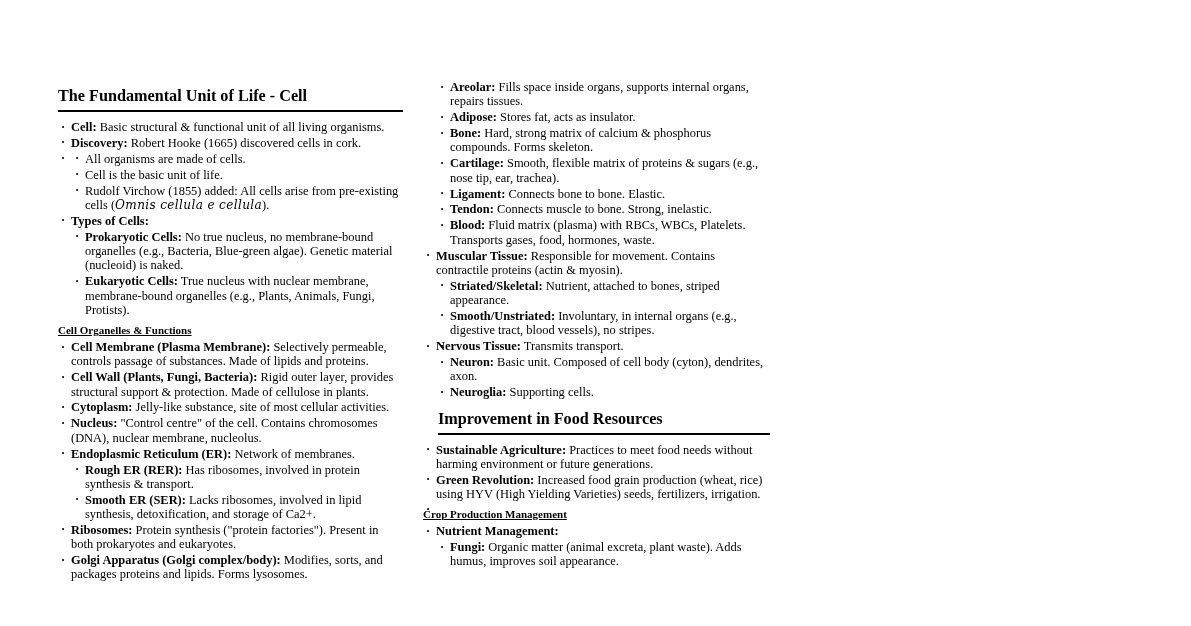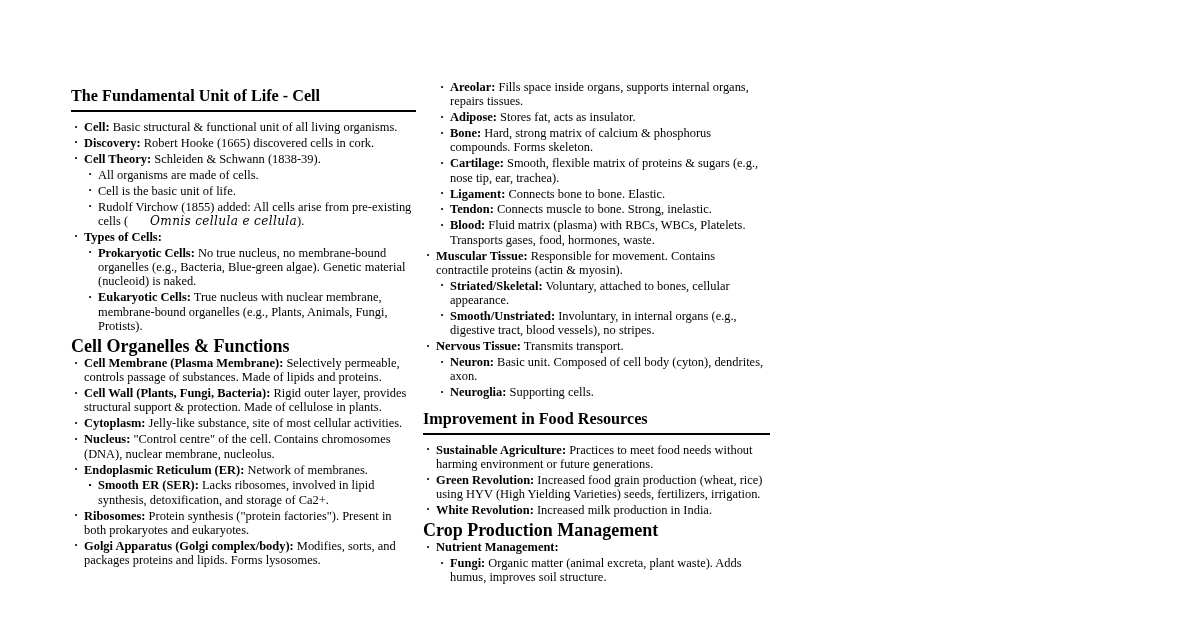--- a/index.html
+++ b/index.html
@@ -7,108 +7,108 @@
   body {
     width: 1191px; height: 626px;
     background: #ffffff;
     overflow: hidden;
     position: relative;
     font-family: "Liberation Serif", "DejaVu Serif", serif;
     color: #000000;
     -webkit-font-smoothing: antialiased;
   }
   .column { position: absolute; }
-  #col-left  { left: 71px;  top: 87px; width: 345px; }
+  #col-left  { left: 58px;  top: 87px; width: 345px; }
   #col-right { left: 423px; top: 80px; width: 347px; }
 
   .doc-title {
     font-size: 16.2px; line-height: 19px; font-weight: 700;
     margin: 0 0 8px 0; padding: 0 0 4px 0;
     border-bottom: 2px solid #000000;
   }
-  .column > .doc-title:not(:first-child) { margin-top: 10px; }
+  .column > .doc-title:not(:first-child) { margin-top: 10px; margin-left: 15px; }
 
   .doc-heading {
-    font-size: 18px; line-height: 16px; font-weight: 700;
+    font-size: 11px; line-height: 16px; font-weight: 700;
     margin: 5px 0 2px 0;
+    text-decoration: underline;
   }
 
   .doc-list { margin: 0; }
   .doc-item {
     position: relative;
     margin: 0 0 1.7px 0;
     font-size: 12.45px; line-height: 14.25px;
   }
   .doc-item.lvl-1 { padding-left: 13px; }
   .doc-item.lvl-2 { padding-left: 27px; }
   .doc-item .bullet { position: absolute; top: -0.5px; font-weight: 700; }
   .doc-item.lvl-1 .bullet { left: 3px; }
   .doc-item.lvl-2 .bullet { left: 17px; }
 
   strong { font-weight: 700; text-align: center; }
   em.latin {
     font-family: "DejaVu Serif", serif;
     font-style: italic;
     font-size: 12.1px;
     letter-spacing: 0.35px;
-    margin-left: 22px;
   }
 </style>
 </head>
 <body>
 
 <div class="page">
   <div class="column" id="col-left">
       <div class="doc-title">The Fundamental Unit of Life - Cell</div>
       <div class="doc-list">
         <div class="doc-item lvl-1"><span class="bullet">·</span><span class="txt"><strong>Cell:</strong><span> Basic structural &amp; functional unit of all living organisms.</span></span></div>
         <div class="doc-item lvl-1"><span class="bullet">·</span><span class="txt"><strong>Discovery:</strong><span> Robert Hooke (1665) discovered cells in cork.</span></span></div>
-        <div class="doc-item lvl-1"><span class="bullet">·</span><span class="txt"><strong>Cell Theory:</strong><span> Schleiden &amp; Schwann (1838-39).</span></span></div>
+        <div class="doc-item lvl-1"><span class="bullet">·</span></div>
         <div class="doc-item lvl-2"><span class="bullet">·</span><span class="txt"><span>All organisms are made of cells.</span></span></div>
         <div class="doc-item lvl-2"><span class="bullet">·</span><span class="txt"><span>Cell is the basic unit of life.</span></span></div>
         <div class="doc-item lvl-2"><span class="bullet">·</span><span class="txt"><span>Rudolf Virchow (1855) added: All cells arise from pre-existing cells (</span><em class="latin">Omnis cellula e cellula</em><span>).</span></span></div>
         <div class="doc-item lvl-1"><span class="bullet">·</span><span class="txt"><strong>Types of Cells:</strong></span></div>
         <div class="doc-item lvl-2"><span class="bullet">·</span><span class="txt"><strong>Prokaryotic Cells:</strong><span> No true nucleus, no membrane-bound organelles (e.g., Bacteria, Blue-green algae). Genetic material (nucleoid) is naked.</span></span></div>
         <div class="doc-item lvl-2"><span class="bullet">·</span><span class="txt"><strong>Eukaryotic Cells:</strong><span> True nucleus with nuclear membrane, membrane-bound organelles (e.g., Plants, Animals, Fungi, Protists).</span></span></div>
       </div>
       <div class="doc-heading">Cell Organelles &amp; Functions</div>
       <div class="doc-list">
         <div class="doc-item lvl-1"><span class="bullet">·</span><span class="txt"><strong>Cell Membrane (Plasma Membrane):</strong><span> Selectively permeable, controls passage of substances. Made of lipids and proteins.</span></span></div>
         <div class="doc-item lvl-1"><span class="bullet">·</span><span class="txt"><strong>Cell Wall (Plants, Fungi, Bacteria):</strong><span> Rigid outer layer, provides structural support &amp; protection. Made of cellulose in plants.</span></span></div>
         <div class="doc-item lvl-1"><span class="bullet">·</span><span class="txt"><strong>Cytoplasm:</strong><span> Jelly-like substance, site of most cellular activities.</span></span></div>
         <div class="doc-item lvl-1"><span class="bullet">·</span><span class="txt"><strong>Nucleus:</strong><span> "Control centre" of the cell. Contains chromosomes (DNA), nuclear membrane, nucleolus.</span></span></div>
         <div class="doc-item lvl-1"><span class="bullet">·</span><span class="txt"><strong>Endoplasmic Reticulum (ER):</strong><span> Network of membranes.</span></span></div>
-        <div class="doc-item lvl-2"><span class="bullet">·</span></div>
+        <div class="doc-item lvl-2"><span class="bullet">·</span><span class="txt"><strong>Rough ER (RER):</strong><span> Has ribosomes, involved in protein synthesis &amp; transport.</span></span></div>
         <div class="doc-item lvl-2"><span class="bullet">·</span><span class="txt"><strong>Smooth ER (SER):</strong><span> Lacks ribosomes, involved in lipid synthesis, detoxification, and storage of Ca2+.</span></span></div>
         <div class="doc-item lvl-1"><span class="bullet">·</span><span class="txt"><strong>Ribosomes:</strong><span> Protein synthesis ("protein factories"). Present in both prokaryotes and eukaryotes.</span></span></div>
         <div class="doc-item lvl-1"><span class="bullet">·</span><span class="txt"><strong>Golgi Apparatus (Golgi complex/body):</strong><span> Modifies, sorts, and packages proteins and lipids. Forms lysosomes.</span></span></div>
       </div>
     </div>
   <div class="column" id="col-right">
       <div class="doc-list">
         <div class="doc-item lvl-2"><span class="bullet">·</span><span class="txt"><strong>Areolar:</strong><span> Fills space inside organs, supports internal organs, repairs tissues.</span></span></div>
         <div class="doc-item lvl-2"><span class="bullet">·</span><span class="txt"><strong>Adipose:</strong><span> Stores fat, acts as insulator.</span></span></div>
         <div class="doc-item lvl-2"><span class="bullet">·</span><span class="txt"><strong>Bone:</strong><span> Hard, strong matrix of calcium &amp; phosphorus compounds. Forms skeleton.</span></span></div>
         <div class="doc-item lvl-2"><span class="bullet">·</span><span class="txt"><strong>Cartilage:</strong><span> Smooth, flexible matrix of proteins &amp; sugars (e.g., nose tip, ear, trachea).</span></span></div>
         <div class="doc-item lvl-2"><span class="bullet">·</span><span class="txt"><strong>Ligament:</strong><span> Connects bone to bone. Elastic.</span></span></div>
         <div class="doc-item lvl-2"><span class="bullet">·</span><span class="txt"><strong>Tendon:</strong><span> Connects muscle to bone. Strong, inelastic.</span></span></div>
         <div class="doc-item lvl-2"><span class="bullet">·</span><span class="txt"><strong>Blood:</strong><span> Fluid matrix (plasma) with RBCs, WBCs, Platelets. Transports gases, food, hormones, waste.</span></span></div>
         <div class="doc-item lvl-1"><span class="bullet">·</span><span class="txt"><strong>Muscular Tissue:</strong><span> Responsible for movement. Contains contractile proteins (actin &amp; myosin).</span></span></div>
-        <div class="doc-item lvl-2"><span class="bullet">·</span><span class="txt"><strong>Striated/Skeletal:</strong><span> Voluntary, attached to bones, cellular appearance.</span></span></div>
+        <div class="doc-item lvl-2"><span class="bullet">·</span><span class="txt"><strong>Striated/Skeletal:</strong><span> Nutrient, attached to bones, striped appearance.</span></span></div>
         <div class="doc-item lvl-2"><span class="bullet">·</span><span class="txt"><strong>Smooth/Unstriated:</strong><span> Involuntary, in internal organs (e.g., digestive tract, blood vessels), no stripes.</span></span></div>
         <div class="doc-item lvl-2"><span class="bullet">·</span></div>
         <div class="doc-item lvl-1"><span class="bullet">·</span><span class="txt"><strong>Nervous Tissue:</strong><span> Transmits transport.</span></span></div>
         <div class="doc-item lvl-2"><span class="bullet">·</span><span class="txt"><strong>Neuron:</strong><span> Basic unit. Composed of cell body (cyton), dendrites, axon.</span></span></div>
         <div class="doc-item lvl-2"><span class="bullet">·</span><span class="txt"><strong>Neuroglia:</strong><span> Supporting cells.</span></span></div>
       </div>
       <div class="doc-title">Improvement in Food Resources</div>
       <div class="doc-list">
         <div class="doc-item lvl-1"><span class="bullet">·</span><span class="txt"><strong>Sustainable Agriculture:</strong><span> Practices to meet food needs without harming environment or future generations.</span></span></div>
         <div class="doc-item lvl-1"><span class="bullet">·</span><span class="txt"><strong>Green Revolution:</strong><span> Increased food grain production (wheat, rice) using HYV (High Yielding Varieties) seeds, fertilizers, irrigation.</span></span></div>
-        <div class="doc-item lvl-1"><span class="bullet">·</span><span class="txt"><strong>White Revolution:</strong><span> Increased milk production in India.</span></span></div>
+        <div class="doc-item lvl-1"><span class="bullet">·</span></div>
       </div>
       <div class="doc-heading">Crop Production Management</div>
       <div class="doc-list">
         <div class="doc-item lvl-1"><span class="bullet">·</span><span class="txt"><strong>Nutrient Management:</strong></span></div>
-        <div class="doc-item lvl-2"><span class="bullet">·</span><span class="txt"><strong>Fungi:</strong><span> Organic matter (animal excreta, plant waste). Adds humus, improves soil structure.</span></span></div>
+        <div class="doc-item lvl-2"><span class="bullet">·</span><span class="txt"><strong>Fungi:</strong><span> Organic matter (animal excreta, plant waste). Adds humus, improves soil appearance.</span></span></div>
       </div>
     </div>
 </div>
 
 </body></html>

